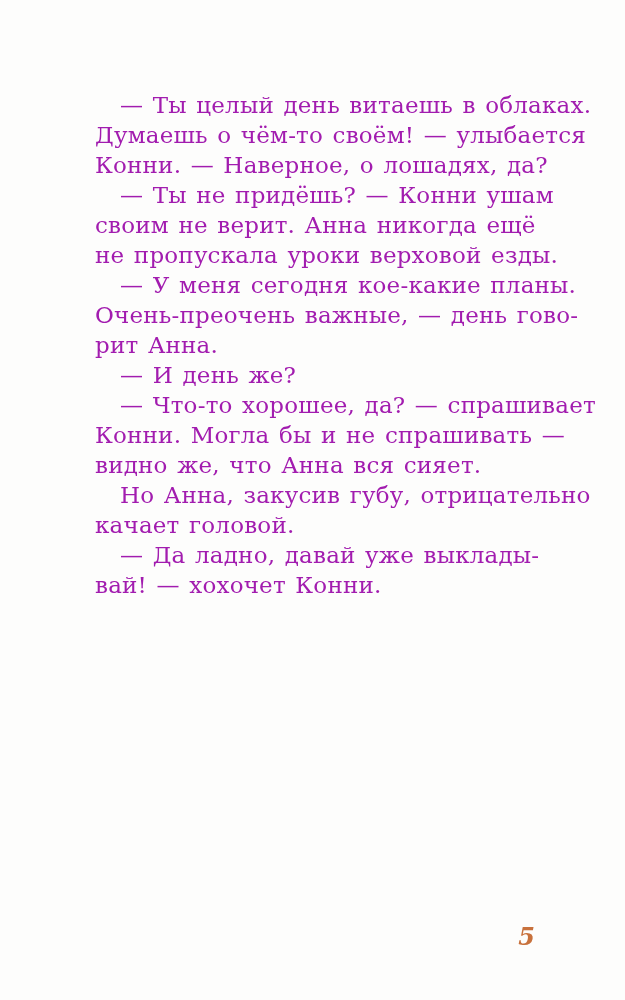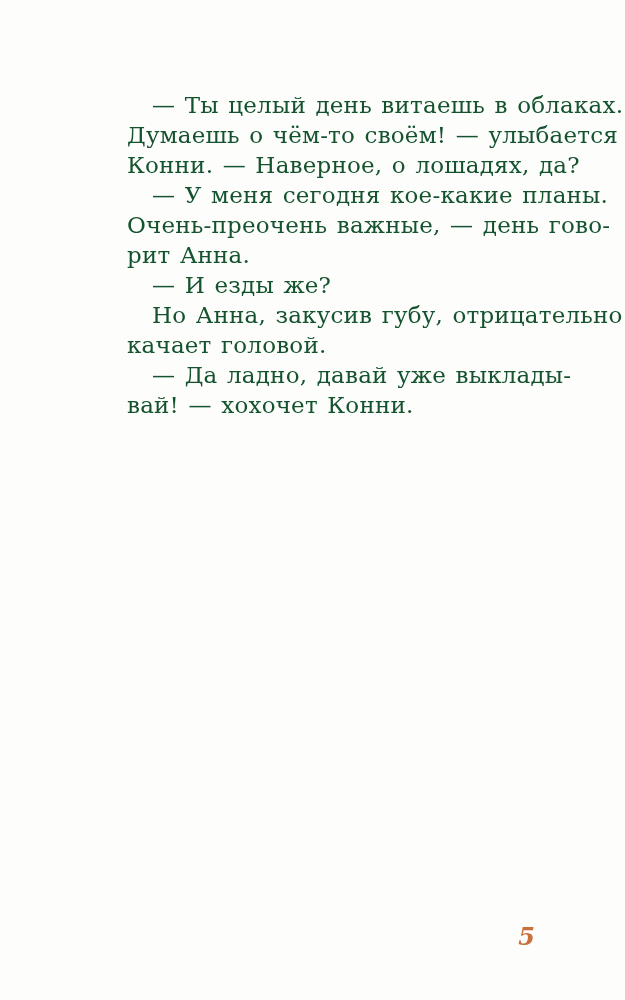--- a/index.html
+++ b/index.html
@@ -38,27 +38,33 @@
     font-size: 24px;
     line-height: 30px;
     font-style: italic;
     font-weight: bold;
   }
 </style>
 </head>
 <body>
 
 <div class="page" style="background: rgb(253, 253, 252);">
-  <div class="text-block" id="text-block" style="color: #14532d; margin-left: 32px;">
+  <div class="text-block" id="text-block" style="color: #a21caf;">
       <p class="para">— Ты целый день витаешь в облаках.
 Думаешь о чём-то своём! — улыбается
 Конни. — Наверное, о лошадях, да?</p>
+      <p class="para">— Ты не придёшь? — Конни ушам
+своим не верит. Анна никогда ещё
+не пропускала уроки верховой езды.</p>
       <p class="para">— У меня сегодня кое-какие планы.
 Очень-преочень важные, — день гово-
 рит Анна.</p>
-      <p class="para">— И езды же?</p>
+      <p class="para">— И день же?</p>
+      <p class="para">— Что-то хорошее, да? — спрашивает
+Конни. Могла бы и не спрашивать —
+видно же, что Анна вся сияет.</p>
       <p class="para">Но Анна, закусив губу, отрицательно
 качает головой.</p>
       <p class="para">— Да ладно, давай уже выклады-
 вай! — хохочет Конни.</p>
     </div>
   <div class="page-number" style="color: rgb(200, 113, 60);">5</div>
 </div>
 
 </body></html>

